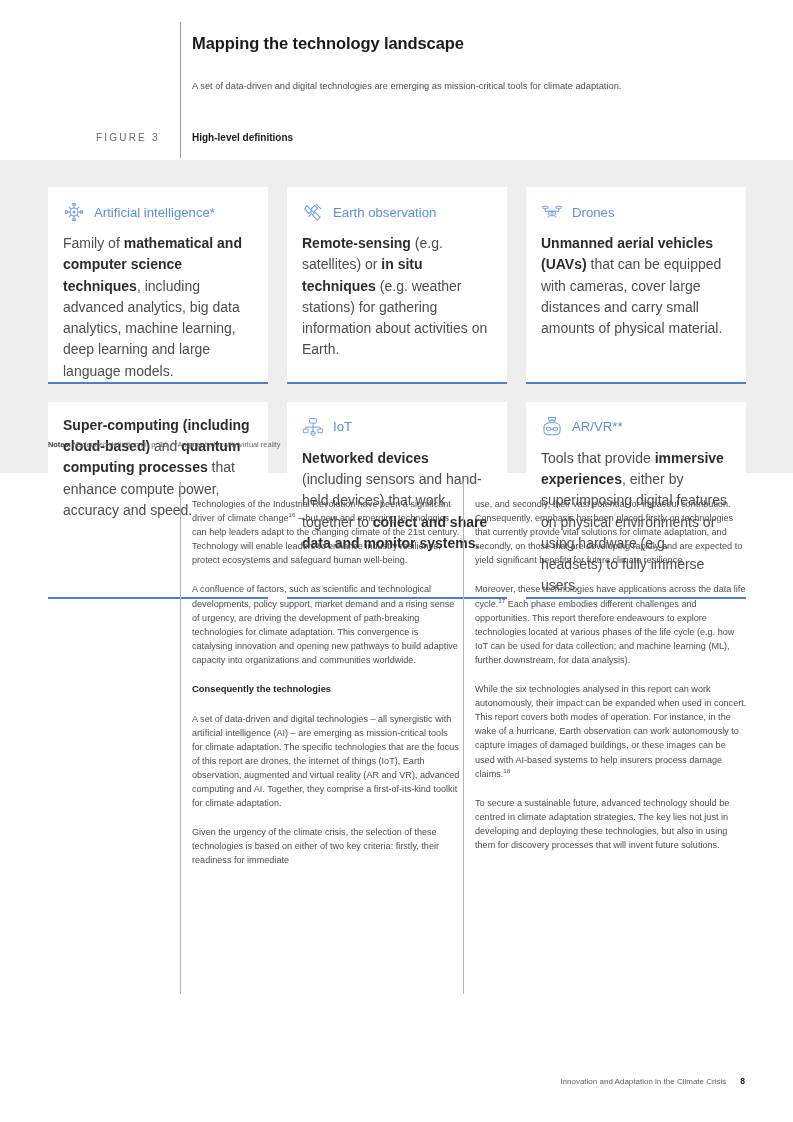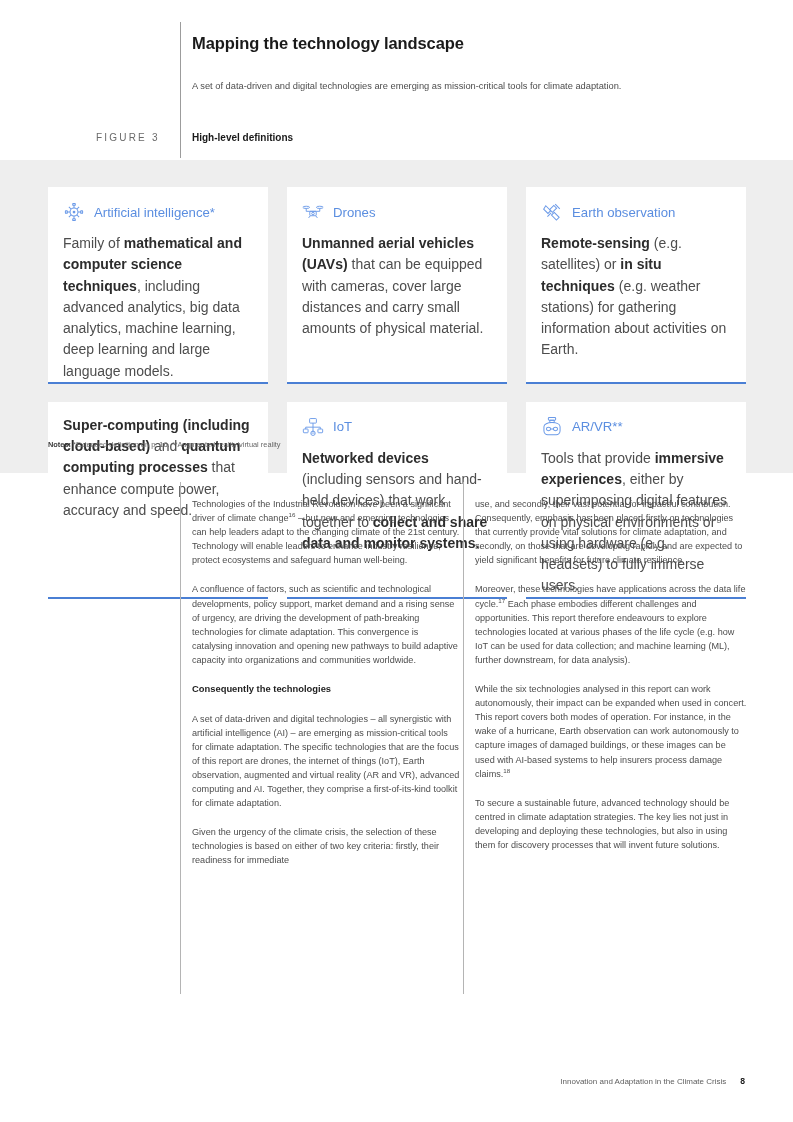--- a/index.html
+++ b/index.html
@@ -194,52 +194,52 @@
           </svg>
         </span>
         <span class="card-title">Artificial intelligence*</span>
       </div>
       <div class="card-body">Family of <b>mathematical and computer science techniques</b>, including advanced analytics, big data analytics, machine learning, deep learning and large language models.</div>
     </div>
 
     <div class="card">
       <div class="card-head">
         <span class="card-icon">
+          <svg width="22" height="22" viewBox="0 0 24 24" fill="none" stroke="#6b9ae8" stroke-width="1.1">
+            <path d="M3.2 3.2l5.4 5.4-3 3L0.9 6.9z" transform="translate(2,2)"></path>
+            <path d="M12.4 12.4l5.4 5.4-3 3-5.4-5.4z" transform="translate(2,0)"></path>
+            <path d="M9.4 9.4l4.6-4.6 3 3L12.4 12.4z"></path>
+            <path d="M11 13l-4 4"></path>
+            <path d="M15.5 3.5l5 5"></path>
+          </svg>
+        </span>
+        <span class="card-title">Earth observation</span>
+      </div>
+      <div class="card-body"><b>Remote-sensing</b> (e.g. satellites) or <b>in situ techniques</b> (e.g. weather stations) for gathering information about activities on Earth.</div>
+    </div>
+
+    <div class="card">
+      <div class="card-head">
+        <span class="card-icon">
           <svg width="24" height="22" viewBox="0 0 26 22" fill="none" stroke="#6b9ae8" stroke-width="1.1">
             <ellipse cx="5" cy="5.5" rx="4" ry="1.3"></ellipse>
             <ellipse cx="21" cy="5.5" rx="4" ry="1.3"></ellipse>
             <path d="M5 6.8v3.4M21 6.8v3.4"></path>
             <path d="M5 10.2h16"></path>
             <rect x="9.2" y="10.2" width="7.6" height="5.2" rx="0.8"></rect>
             <circle cx="13" cy="12.8" r="1.5"></circle>
             <path d="M9.8 15.4l-2 2.6M16.2 15.4l2 2.6"></path>
           </svg>
         </span>
         <span class="card-title">Drones</span>
       </div>
       <div class="card-body"><b>Unmanned aerial vehicles (UAVs)</b> that can be equipped with cameras, cover large distances and carry small amounts of physical material.</div>
     </div>
 
     <div class="card">
-      <div class="card-head">
-        <span class="card-icon">
-          <svg width="22" height="22" viewBox="0 0 24 24" fill="none" stroke="#6b9ae8" stroke-width="1.1">
-            <path d="M3.2 3.2l5.4 5.4-3 3L0.9 6.9z" transform="translate(2,2)"></path>
-            <path d="M12.4 12.4l5.4 5.4-3 3-5.4-5.4z" transform="translate(2,0)"></path>
-            <path d="M9.4 9.4l4.6-4.6 3 3L12.4 12.4z"></path>
-            <path d="M11 13l-4 4"></path>
-            <path d="M15.5 3.5l5 5"></path>
-          </svg>
-        </span>
-        <span class="card-title">Earth observation</span>
-      </div>
-      <div class="card-body"><b>Remote-sensing</b> (e.g. satellites) or <b>in situ techniques</b> (e.g. weather stations) for gathering information about activities on Earth.</div>
-    </div>
-
-    <div class="card">
       <div class="card-body"><b>Super-computing (including cloud-based)</b> and <b>quantum computing processes</b> that enhance compute power, accuracy and speed.</div>
     </div>
 
     <div class="card">
       <div class="card-head">
         <span class="card-icon">
           <svg width="24" height="22" viewBox="0 0 26 24" fill="none" stroke="#6b9ae8" stroke-width="1.1">
             <rect x="9" y="2" width="8" height="5.4" rx="0.8"></rect>
             <path d="M13 7.4v3.4M4.4 14.4v-2.2h17.2v2.2"></path>
             <path d="M13 10.8v7"></path>

